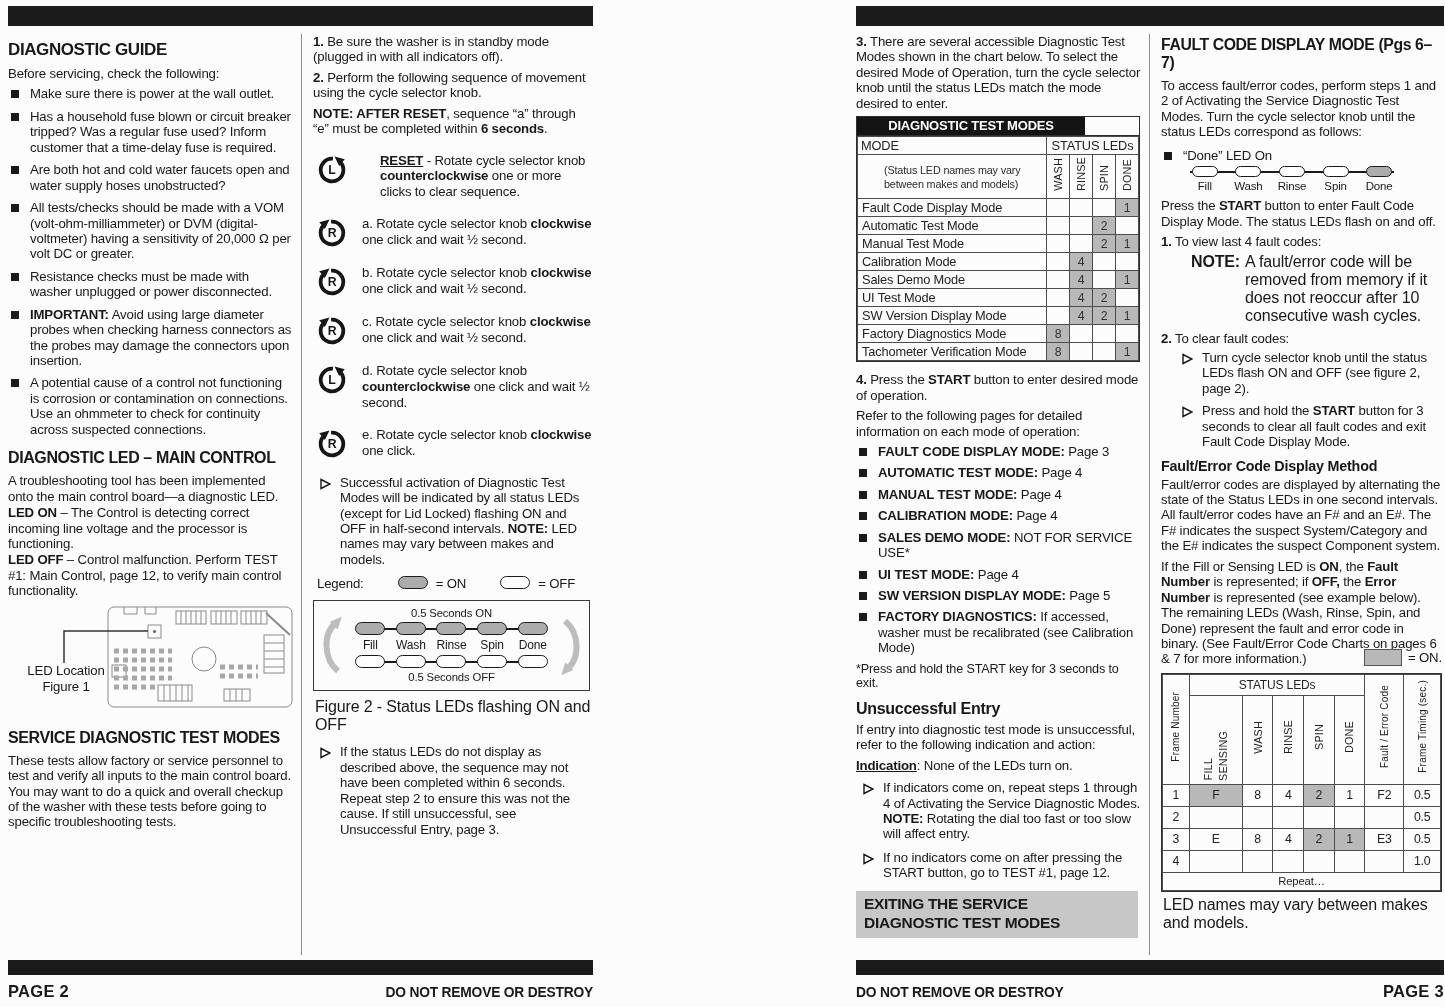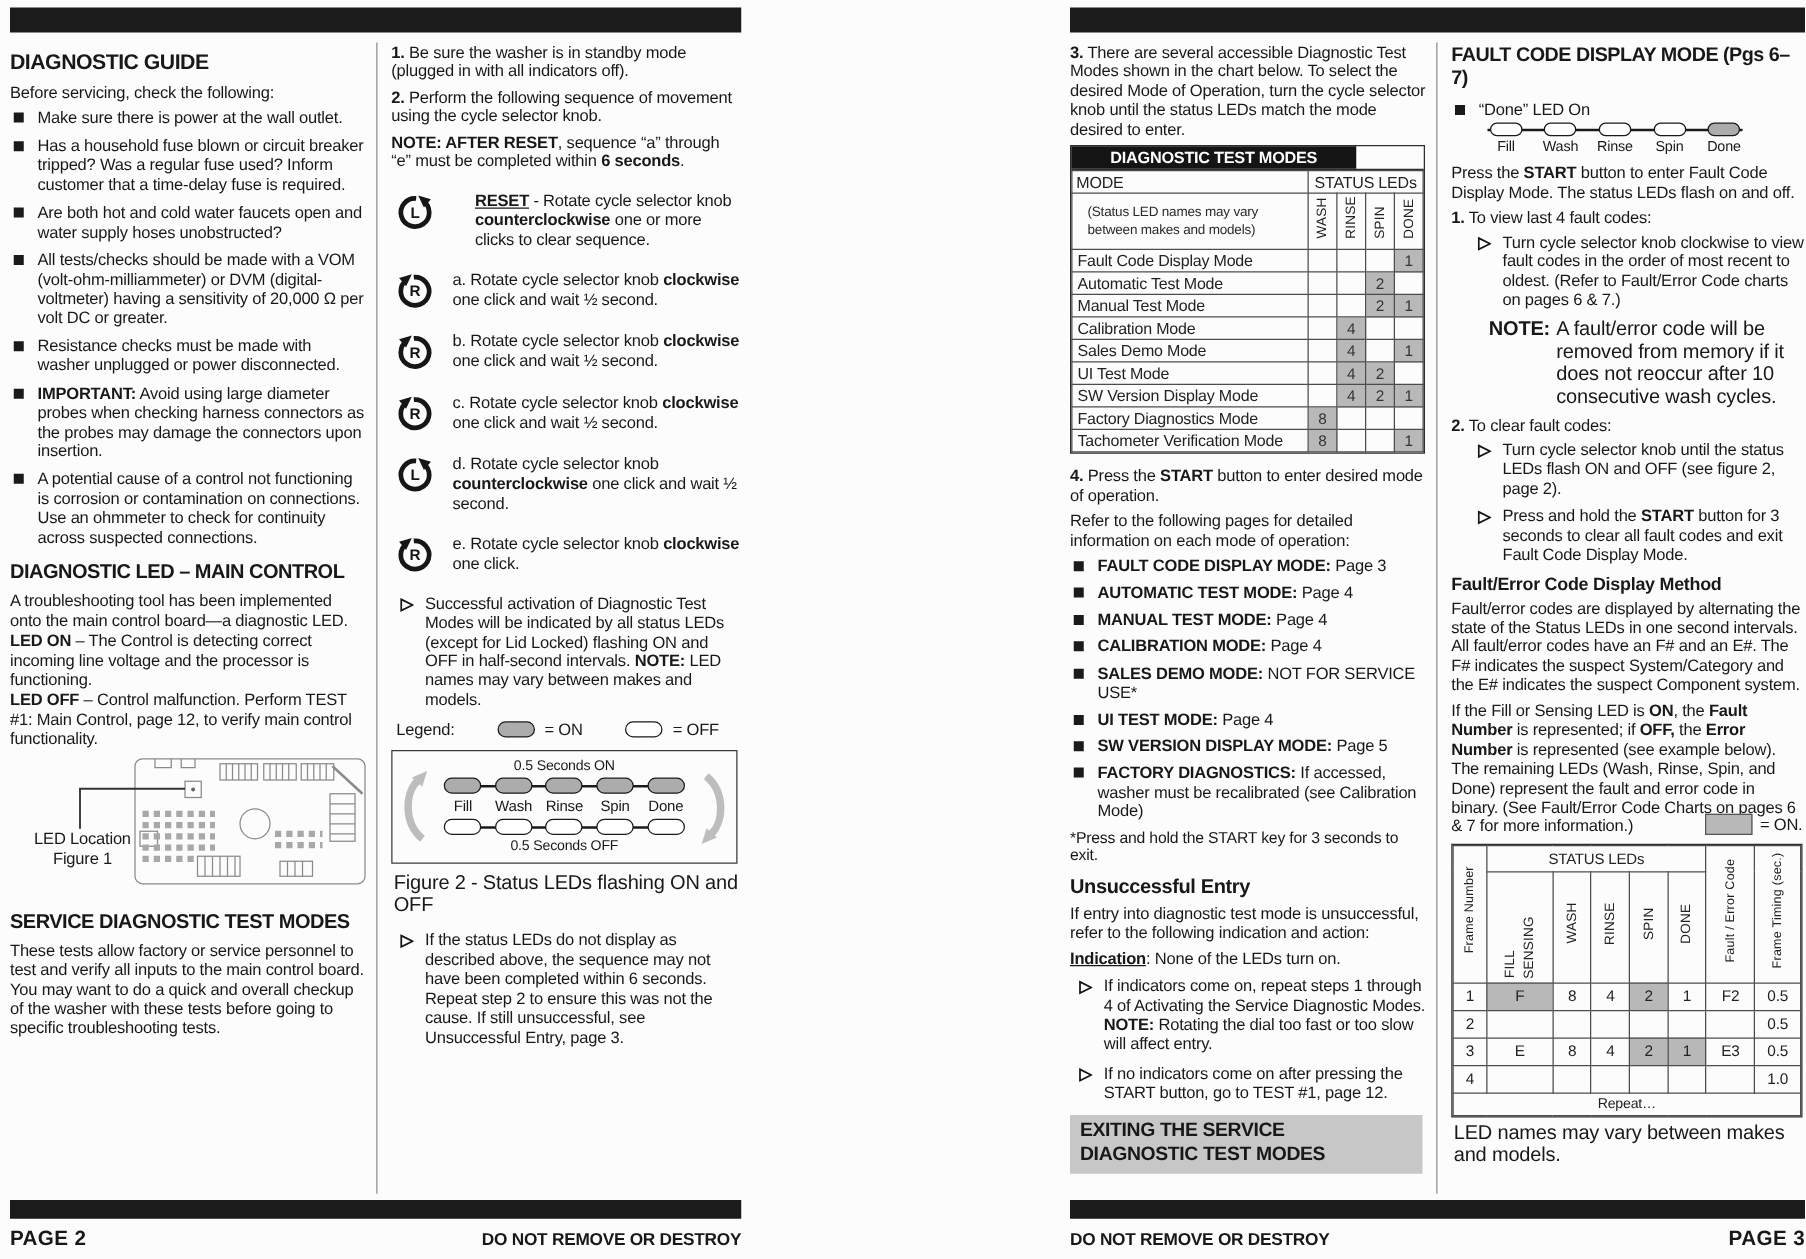--- a/index.html
+++ b/index.html
@@ -29,21 +29,21 @@
   .rot{display:flex;align-items:flex-start;margin:15px 0 15px 2px}
   .rot svg{flex:none;margin-right:13px}
   .rt{font-size:13.2px;line-height:1.2;padding-top:1px}
   .rt.ind{margin-left:18px}
   .anote{display:flex;margin:10px 0 8px}
   .anote .ai{flex:none;margin:3px 9px 0 7px}
   .anote.sub{margin:4px 0 7px 14px}
   .anote p{margin:0}
   .notep{display:flex;margin:0 0 6px 30px}
   .notep .nl{font-weight:bold;margin-right:5px}
-  .legendrow{display:flex;align-items:center;margin:9px 0 9px 4px;font-size:13.2px}
+  .legendrow{display:flex;align-items:flex-start;margin:9px 0 9px 4px;font-size:13.2px}
   .pill{width:30px;height:13px;border:1.5px solid #1a1a1a;border-radius:8px;background:#fff;box-sizing:border-box}
   .pill.on{background:#acacac}
   .fig2{border:1.3px solid #383838;margin:3px 3px 7px 0;padding:5px 36px;position:relative}
   .figlab{text-align:center;font-size:11.3px;margin:1px 0 2px}
   .ledrow{display:flex;position:relative;margin:3px 0}
   .ledrow::before{content:'';position:absolute;top:50%;margin-top:-1px;left:7px;right:7px;height:2px;background:#1a1a1a}
   .ledc{flex:1;display:flex;justify-content:center;position:relative}
   .lblrow{display:flex;margin:0}
   .lblc{flex:1;text-align:center;font-size:12px}
   .mini{width:218px;margin:2px 0 6px 22px}
@@ -56,21 +56,21 @@
   .dtm-titlerow{display:flex;border-bottom:1px solid #2e2e2e}
   .dtm-titlebar{width:228px;background:#141414;color:#fff;font-weight:bold;font-size:13px;
                 text-align:center;padding:1px 0 2px;letter-spacing:-0.2px}
   table.t{border-collapse:collapse;width:100%}
   .t td,.t th{border:1px solid #4c4c4c;font-weight:normal;padding:0}
   .t .modecell{font-size:12.8px;padding:1px 2px 1px 4px;color:#222;height:15px}
   .t .ledcell{width:22px;text-align:center;font-size:12.3px;color:#333}
   .t .on{background:#b8b8b8}
   .t .mh{font-size:12.8px;text-align:left;padding:1px 2px 1px 3px;color:#222}
   .t .sh{font-size:12.8px;text-align:center;color:#222}
-  .t .notecell{font-size:10.8px;text-align:left;padding:4px 2px 4px 12px;line-height:1.3;color:#2a2a2a}
+  .t .notecell{font-size:10.8px;text-align:left;padding:4px 2px 4px 26px;line-height:1.3;color:#2a2a2a}
   .vt{display:inline-block;writing-mode:vertical-rl;transform:rotate(180deg);font-size:10.8px;
       letter-spacing:0.2px;color:#222;padding:3px 0 2px}
   .t th.vb{vertical-align:bottom;text-align:center}
   .ft{margin:6px 2px 3px 0;border:1.4px solid #2e2e2e}
   .ft table{border-collapse:collapse;width:100%}
   .ft td,.ft th{border:1px solid #4c4c4c;font-weight:normal;padding:0}
   .ft .hdr{font-size:12px;height:20px;text-align:center;color:#222}
   .ft td{height:21px;text-align:center;font-size:12.3px;color:#222}
   .ft .on{background:#b8b8b8}
   .ft .rep{height:17px;font-size:11.3px}
@@ -479,20 +479,21 @@
           </svg>
         <p><span>If no indicators come on after pressing the START button, go to TEST #1, page 12.</span></p>
       </div>
 
       <div class="grayhead x2">EXITING THE SERVICE DIAGNOSTIC TEST MODES</div>
 
     </div>
 
     <div class="cB">
       <h1 class="doc" style="font-size:15.8px;margin-top:2px">FAULT CODE DISPLAY MODE (Pgs 6–7)</h1>
+      <p><span>To access fault/error codes, perform steps 1 and 2 of Activating the Service Diagnostic Test Modes. Turn the cycle selector knob until the status LEDs correspond as follows:</span></p>
 
       <div class="bul" style="margin:8px 0 2px">
         <span class="sq"></span>
         <p>“Done” LED On</p>
       </div>
       <div class="mini">
         <div class="ledrow">
           <span class="ledc">
               <span class="pill"></span>
             </span>
@@ -513,26 +514,20 @@
           <span class="lblc">Fill</span>
           <span class="lblc">Wash</span>
           <span class="lblc">Rinse</span>
           <span class="lblc">Spin</span>
           <span class="lblc">Done</span>
         </div>
       </div>
 
       <p><span>Press the </span><span class="b">START</span><span> button to enter Fault Code Display Mode. The status LEDs flash on and off.</span></p>
       <p style="margin-bottom:3px"><span class="b">1.</span><span>  To view last 4 fault codes:</span></p>
-      <div class="anote sub">
-        <svg class="ai" width="11" height="12" viewBox="0 0 11 12">
-            <polygon points="1,1.5 10,6 1,10.5" fill="#fff" stroke="#161616" stroke-width="1.4"></polygon>
-          </svg>
-        <p><span>Turn cycle selector knob clockwise to view fault codes in the order of most recent to oldest. (Refer to Fault/Error Code charts on pages 6 &amp; 7.)</span></p>
-      </div>
       <div class="notep">
         <span class="nl">NOTE:</span>
         <span>A fault/error code will be removed from memory if it does not reoccur after 10 consecutive wash cycles.</span>
       </div>
       <p style="margin-bottom:3px"><span class="b">2.</span><span>  To clear fault codes:</span></p>
       <div class="anote sub">
         <svg class="ai" width="11" height="12" viewBox="0 0 11 12">
             <polygon points="1,1.5 10,6 1,10.5" fill="#fff" stroke="#161616" stroke-width="1.4"></polygon>
           </svg>
         <p><span>Turn cycle selector knob until the status LEDs flash ON and OFF (see figure 2, page 2).</span></p>

